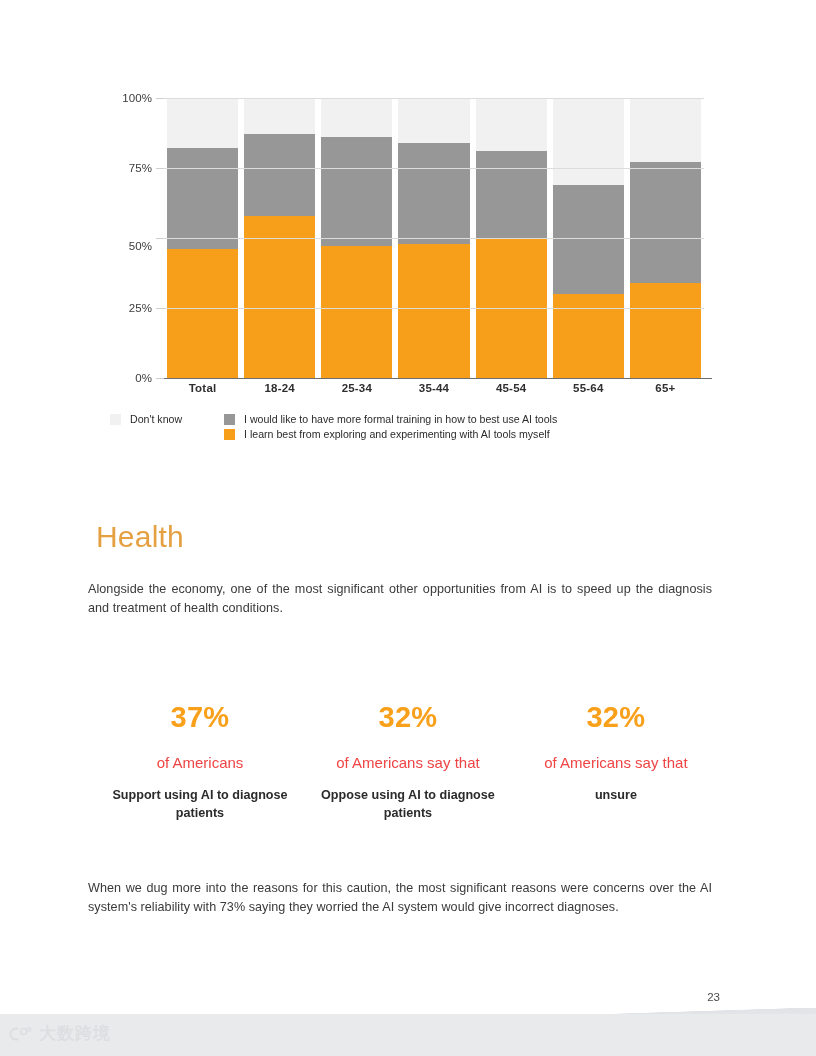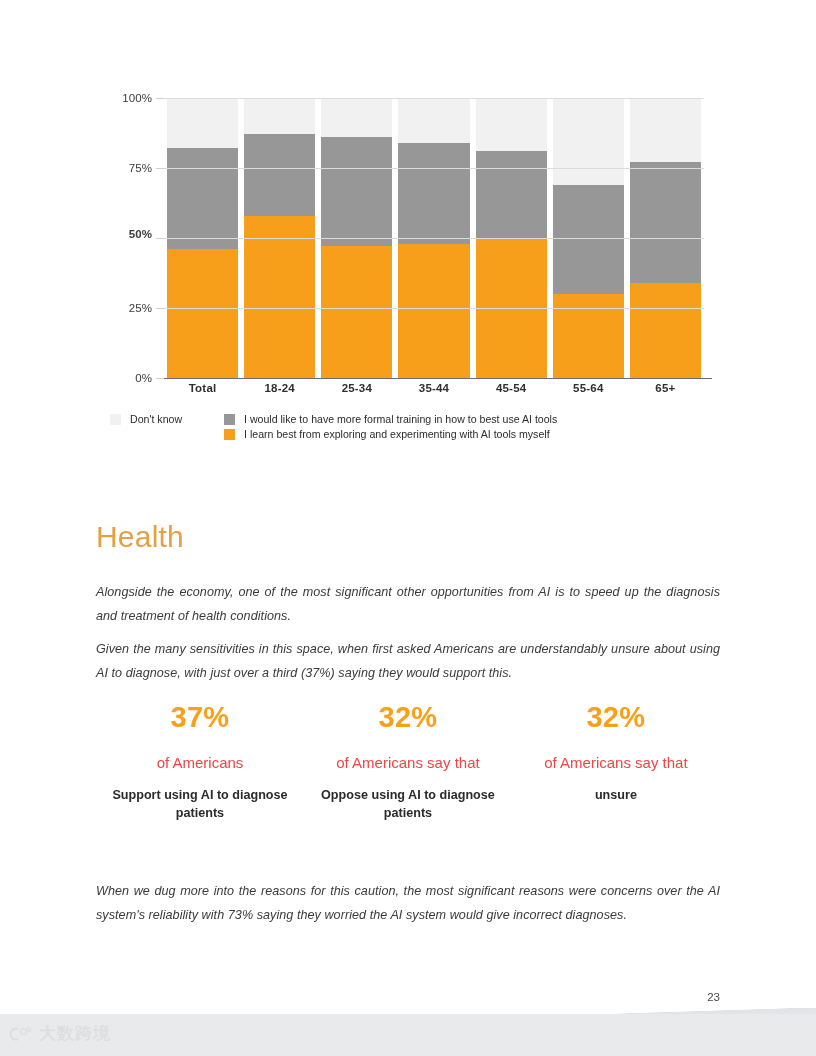--- a/index.html
+++ b/index.html
@@ -168,28 +168,27 @@
     left: 96px;
     top: 500px;
     font-size: 30px;
     font-weight: 400;
     color: #e5a041;
     letter-spacing: .2px;
   }
 
   .para {
     position: absolute;
-    left: 96px;
+    left: 88px;
     width: 624px;
     font-size: 12.6px;
-    line-height: 24px;
+    line-height: 19px;
     color: #3a3a3a;
     text-align: justify;
     letter-spacing: .05px;
-    font-style: italic;
   }
   .p1 { top: 567px; }
   .p2 { top: 624px; }
   .p3 { top: 866px; }
   .p4 { top: 938px; }
 
   
   .stats {
     position: absolute;
     left: 96px;
@@ -303,21 +302,21 @@
           </div>
         <div class="axis-base"></div>
       <div class="gridline" style="top: 280px; background: transparent;"></div>
           <div class="ytick-dash" style="top: 280px;"></div>
           <div class="ytick" style="top: 280px;">0%</div>
           <div class="gridline" style="top: 210px;"></div>
           <div class="ytick-dash" style="top: 210px;"></div>
           <div class="ytick" style="top: 210px;">25%</div>
           <div class="gridline" style="top: 140px;"></div>
           <div class="ytick-dash" style="top: 140px;"></div>
-          <div class="ytick" style="top: 136px; font-weight: bold;">50%</div>
+          <div class="ytick" style="top: 148px;">50%</div>
           <div class="gridline" style="top: 70px;"></div>
           <div class="ytick-dash" style="top: 70px;"></div>
           <div class="ytick" style="top: 70px;">75%</div>
           <div class="gridline" style="top: 0px;"></div>
           <div class="ytick-dash" style="top: 0px;"></div>
           <div class="ytick" style="top: 0px;">100%</div>
         </div>
       <div class="xlabels" id="xlabels">
           <div class="xlabel">Total</div>
           <div class="xlabel">18-24</div>
@@ -346,21 +345,20 @@
           <span class="swatch sw-learn"></span>
           <span class="legend-label">I learn best from exploring and experimenting with AI tools myself</span>
         </div>
       </div>
     </div>
   </div>
 
   <h1 class="section-title">Health</h1>
 
   <p class="para p1">Alongside the economy, one of the most significant other opportunities from AI is to speed up the diagnosis and treatment of health conditions.</p>
-  <p class="para p2">Given the many sensitivities in this space, when first asked Americans are understandably unsure about using AI to diagnose, with just over a third (37%) saying they would support this.</p>
 
   <div class="stats" id="stats">
       <div class="stat">
         <div class="stat-value">37%</div>
         <div class="stat-sub">of Americans</div>
         <div class="stat-desc">Support using AI to diagnose patients</div>
       </div>
       <div class="stat">
         <div class="stat-value">32%</div>
         <div class="stat-sub">of Americans say that</div>

